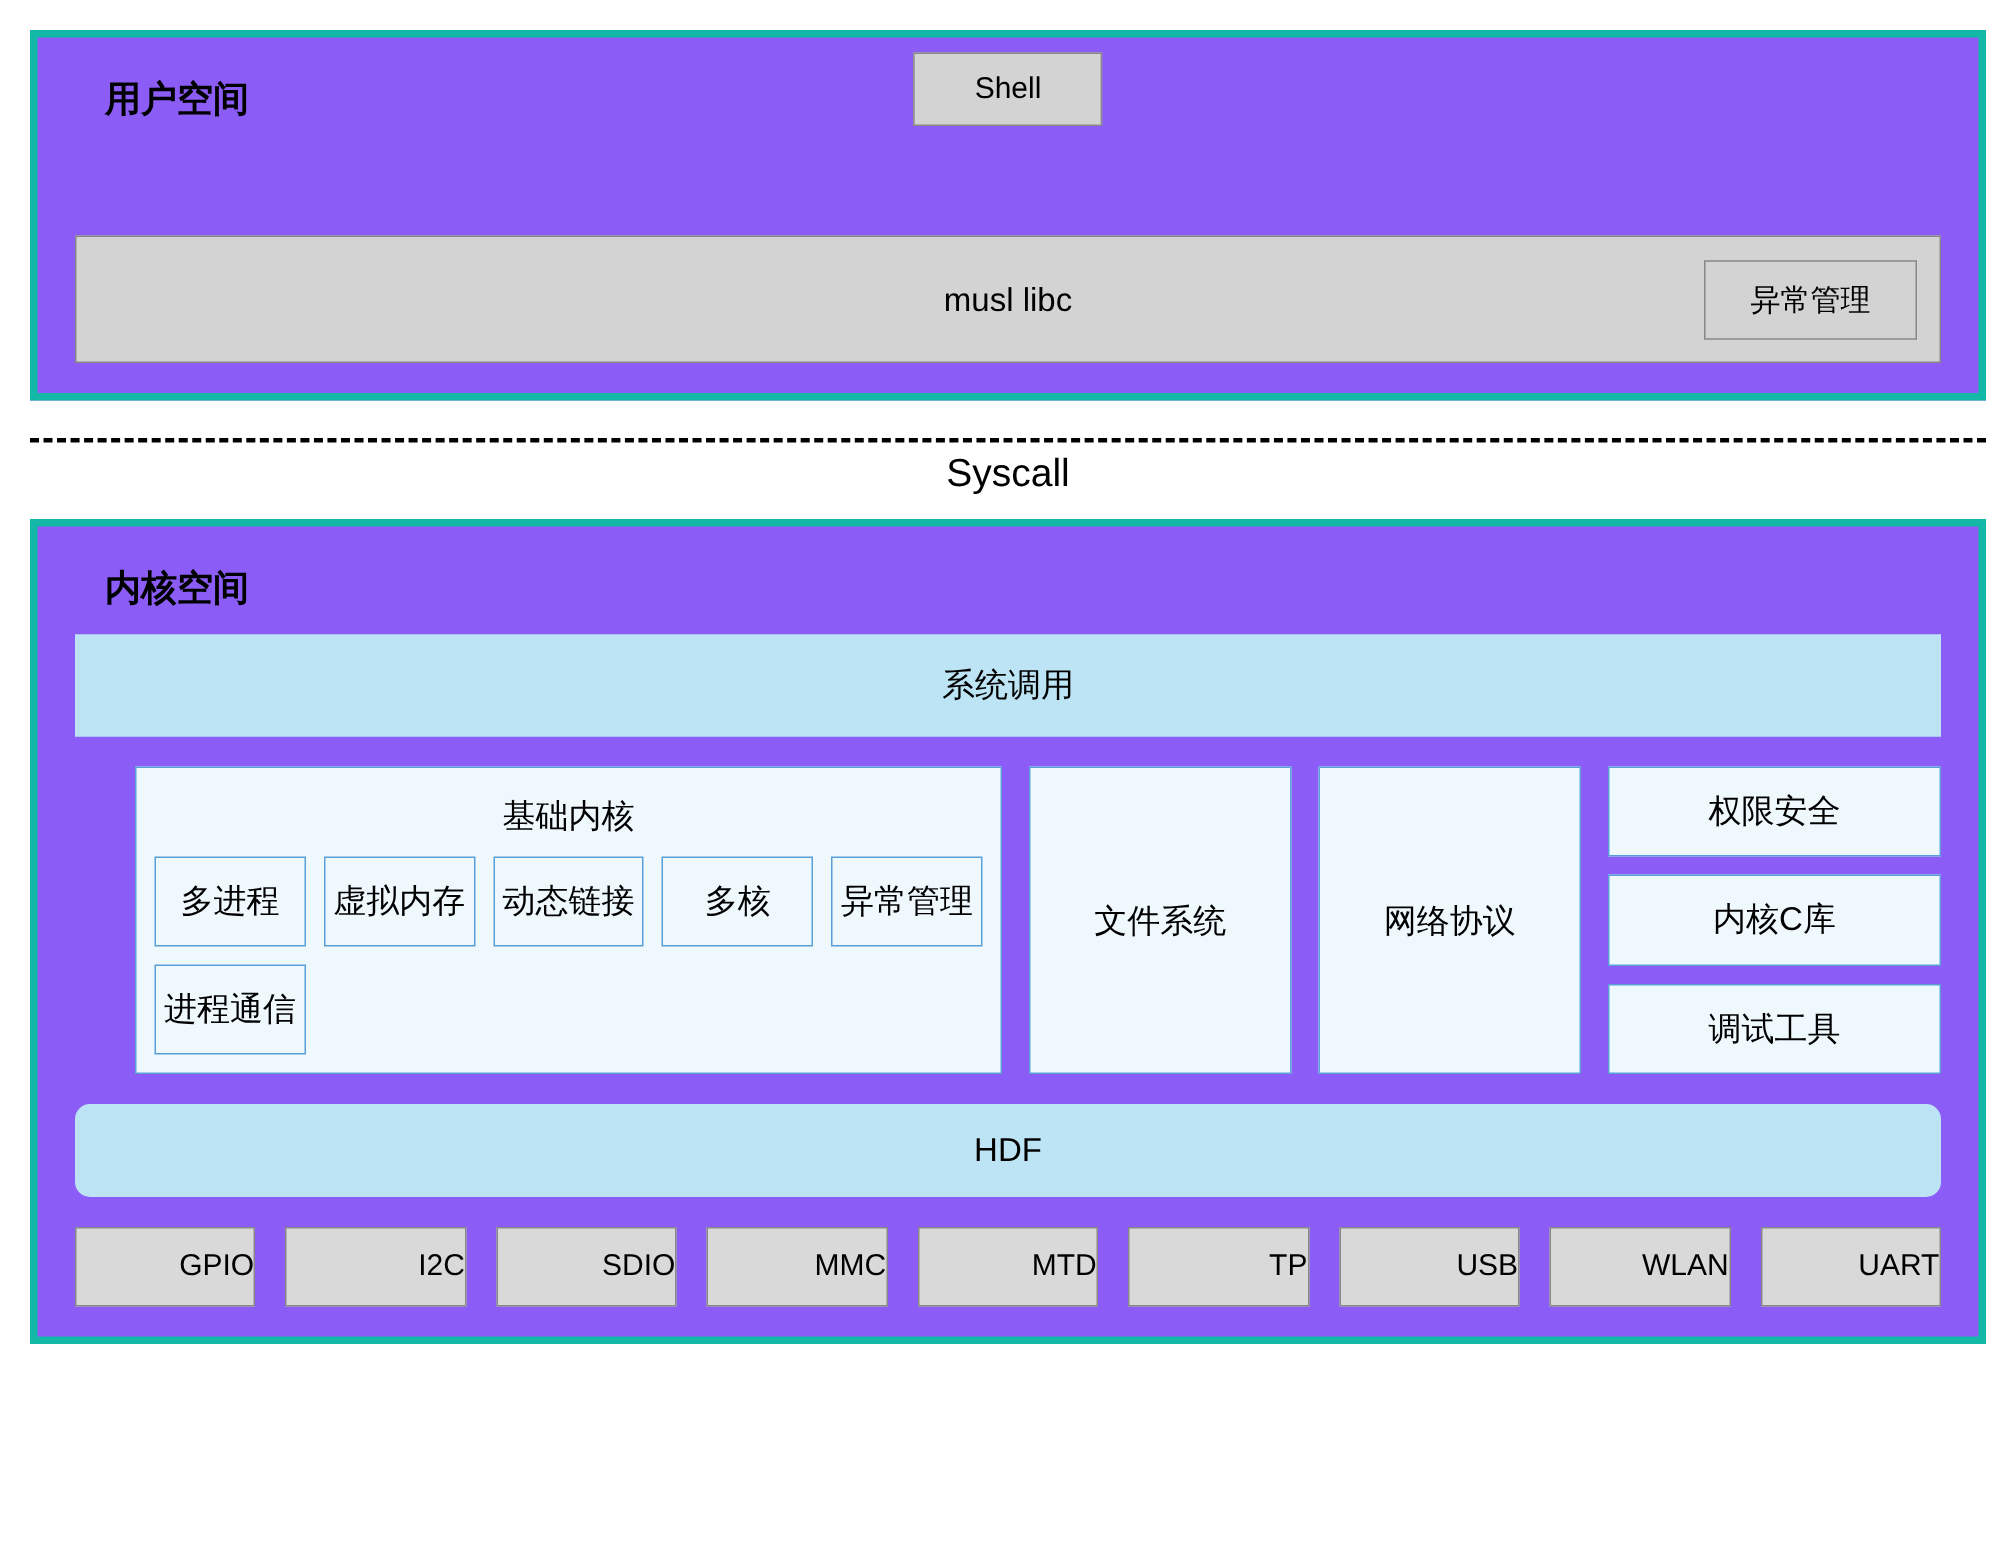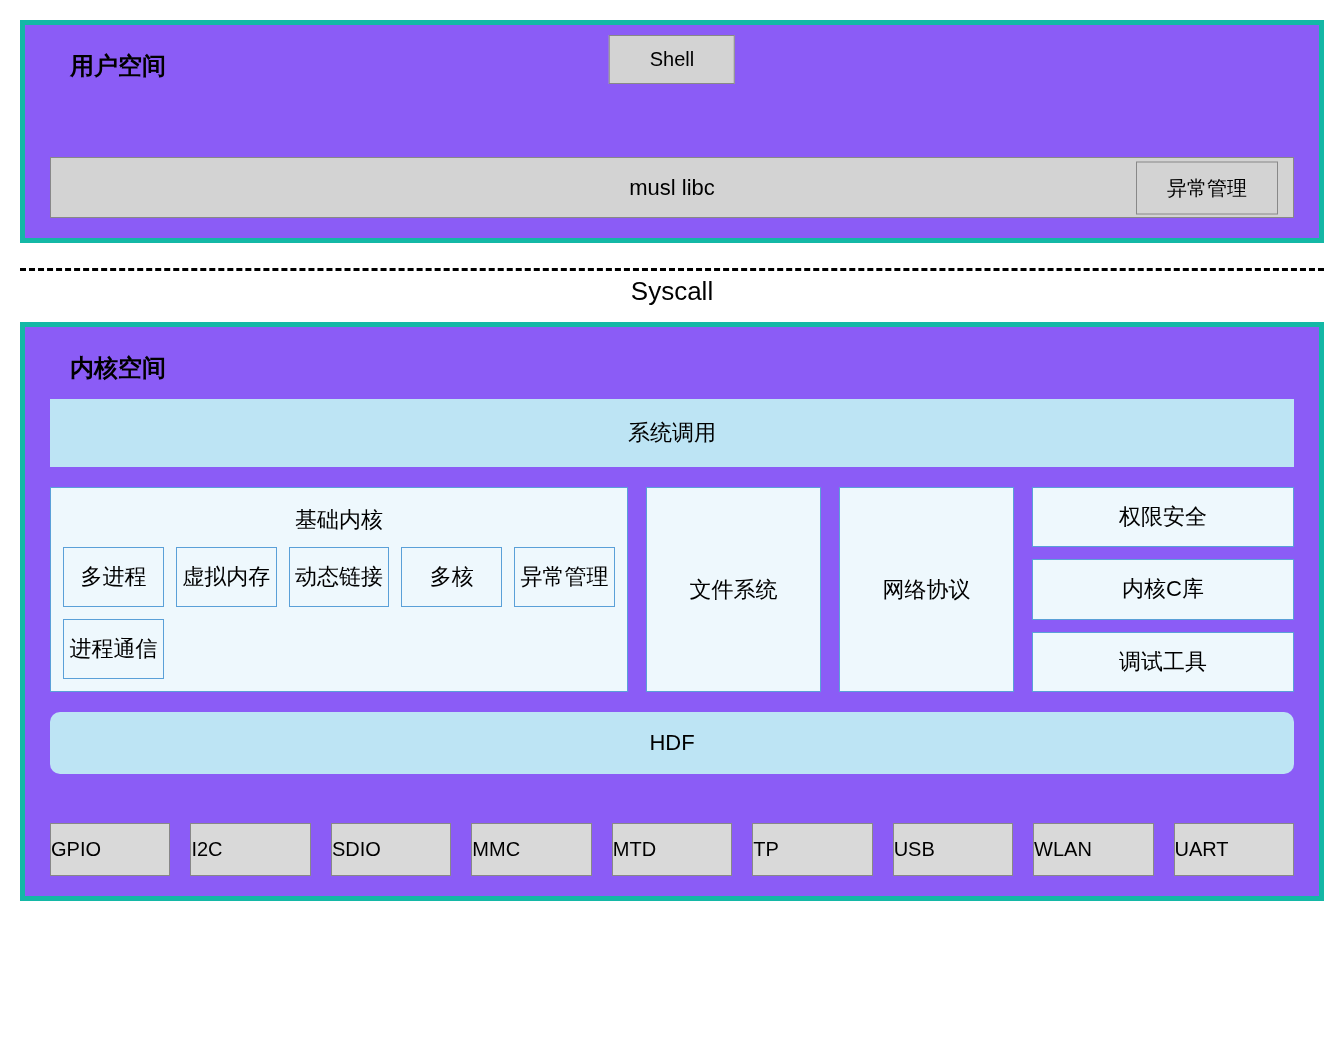--- a/index.html
+++ b/index.html
@@ -39,21 +39,21 @@
       font-size: 20px;
     }
     .musl-row {
       margin-top: 60px;
       background: #d3d3d3;
       border: 1px solid #888;
       display: flex;
       align-items: center;
       justify-content: center;
       position: relative;
-      height: 61px;
+      height: 85px;
     }
     .musl-label {
       font-size: 22px;
     }
     .so-linker {
       position: absolute;
       right: 15px;
       top: 50%;
       transform: translateY(-50%);
       border: 1px solid #888;
@@ -89,20 +89,21 @@
       border: 1px solid #5aa0d8;
       display: flex;
       align-items: center;
       justify-content: center;
       font-size: 22px;
     }
     .basic-kernel {
       flex: 0 0 578px;
       padding: 12px;
       flex-direction: column;
+      margin-left: 40px;
     }
     .basic-kernel-title {
       font-size: 22px;
       margin: 5px 0 12px 0;
     }
     .basic-kernel-grid {
       display: grid;
       grid-template-columns: repeat(5, 1fr);
       gap: 12px;
       width: 100%;
@@ -131,24 +132,23 @@
       border-radius: 10px;
     }
     .driver-row {
       display: flex;
       gap: 20px;
     }
     .driver-box {
       flex: 1;
       background: #d9d9d9;
       border: 1px solid #888;
-      text-align: left;
+      text-align: right;
       padding: 14px 0;
       font-size: 20px;
-      margin-top: 29px;
     }
   </style>
 </head>
 <body>
 
 <div class="container">
 
   <div class="outer-box">
     <div class="user-space-top">
       <div class="section-title">用户空间</div>

